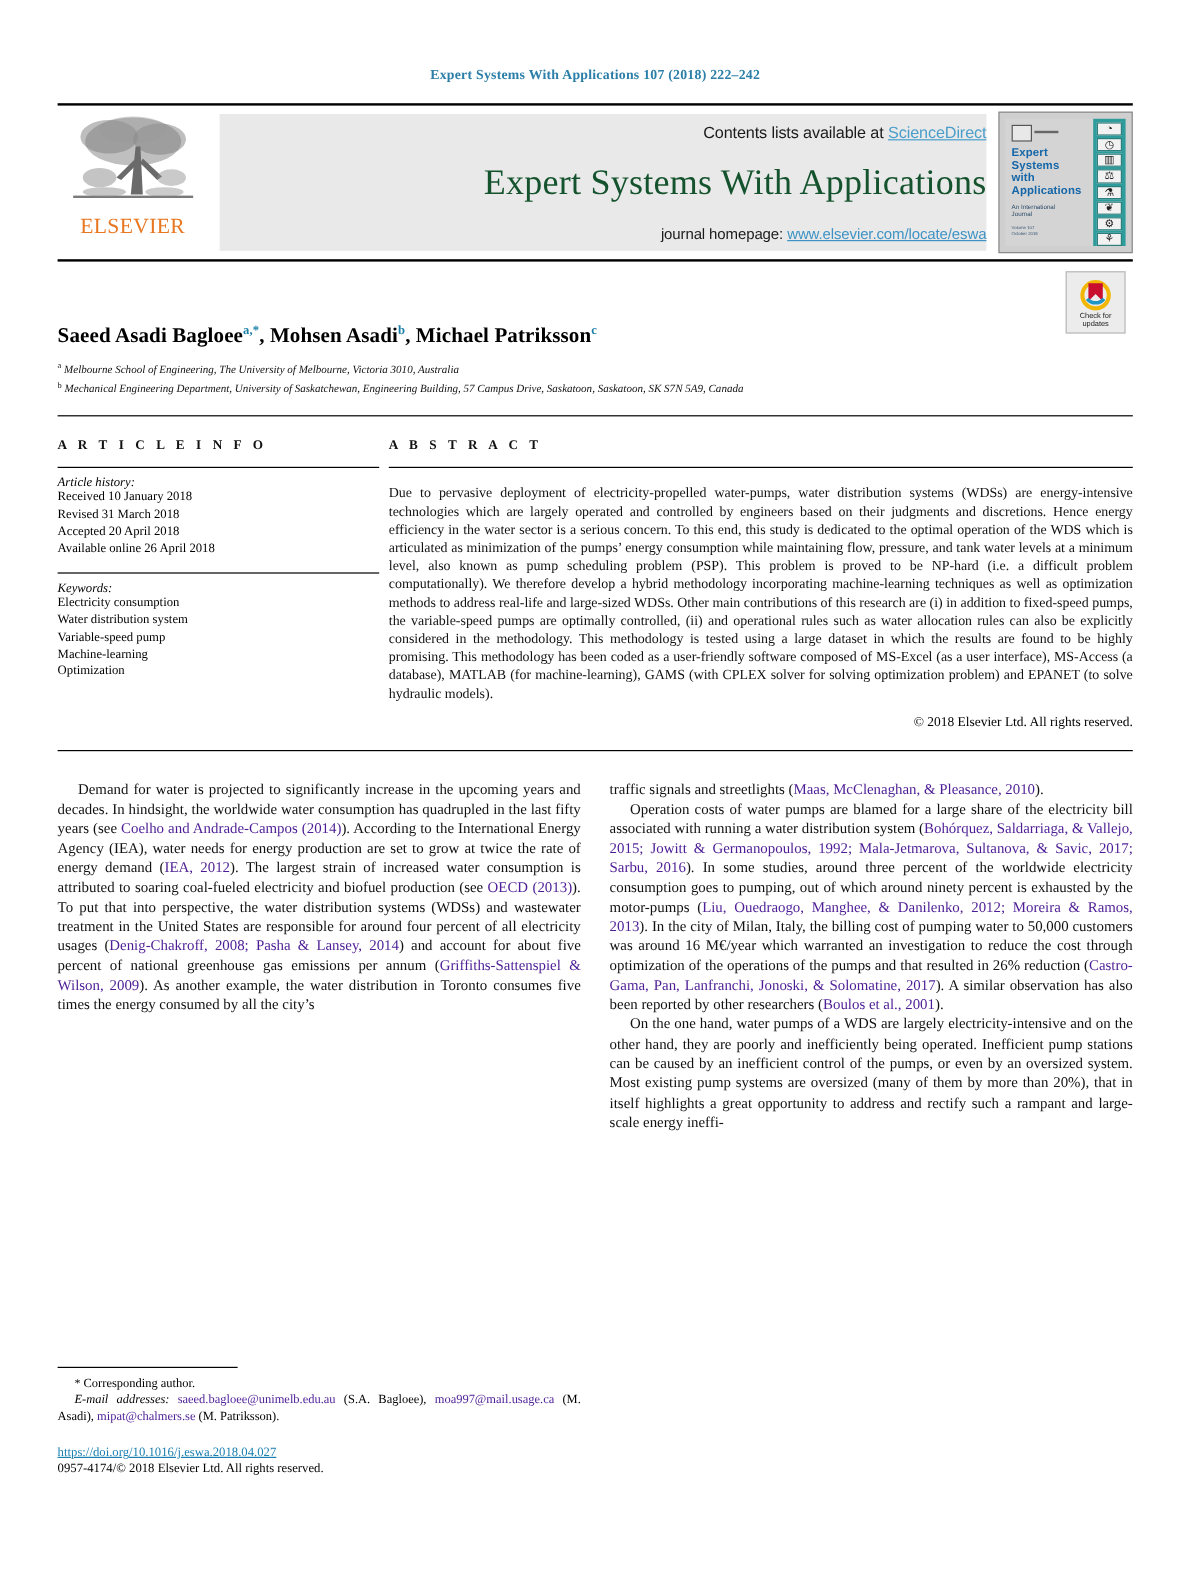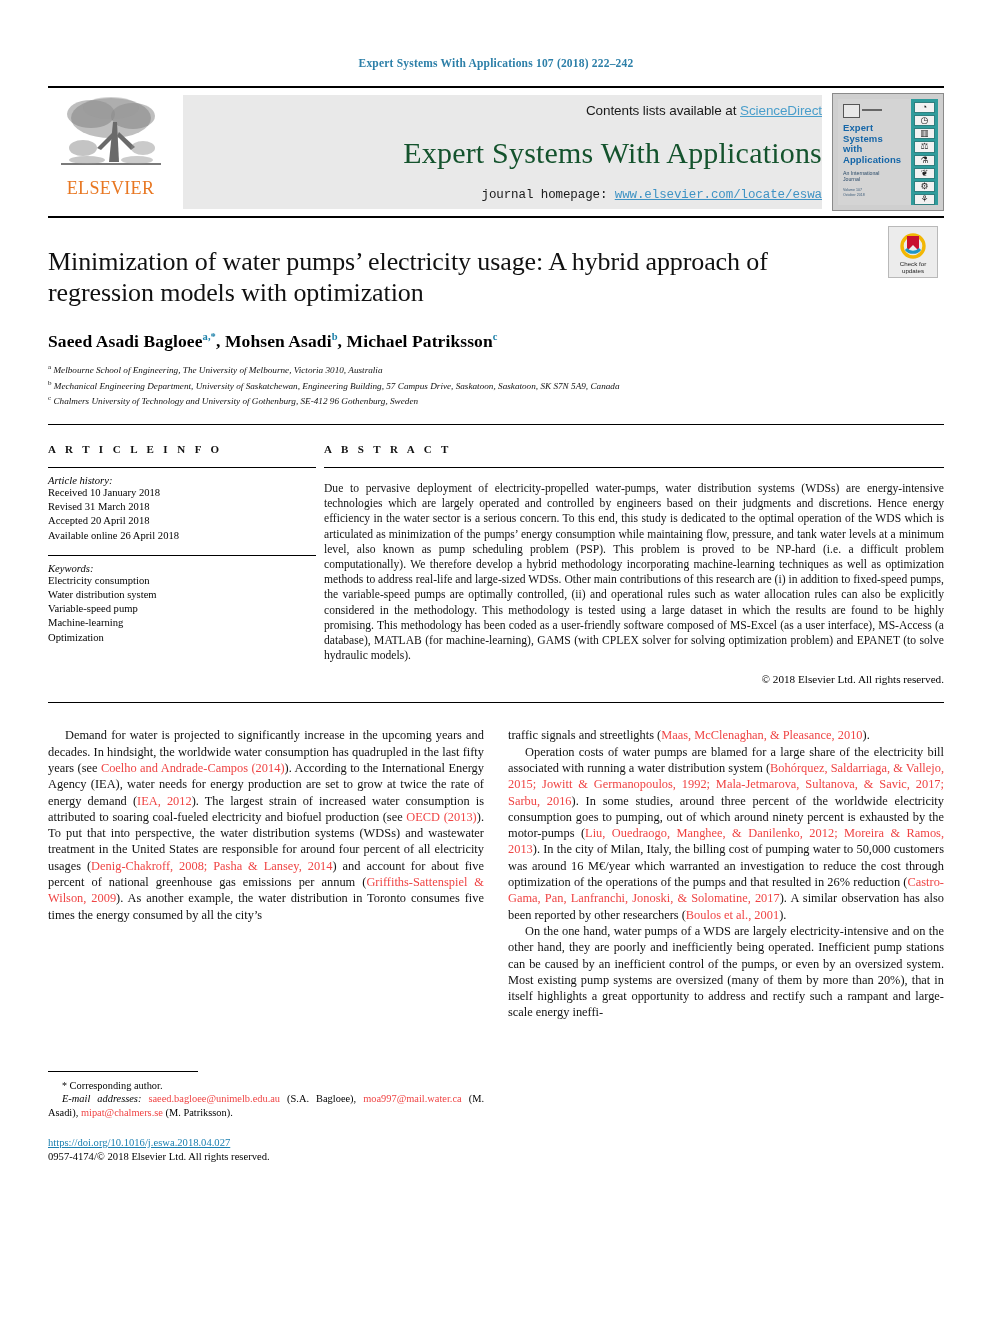--- a/index.html
+++ b/index.html
@@ -81,21 +81,21 @@
     letter-spacing: -0.1px;
   }
   .contents-line .sd-link { color: #4a9ecb; }
   .journal-title {
     font-family: "Liberation Serif", serif;
     font-size: 30px;
     color: #14532d;
     letter-spacing: 0.2px;
   }
   .homepage-line {
-    font-family: Liberation Mono, monospace;
+    font-family: Liberation Sans, sans-serif;
     font-size: 12.5px;
     color: #1a1a1a;
     letter-spacing: -0.1px;
   }
   .homepage-line .hp-link { color: #3f93c4; }
 
   .cover-thumb {
     flex: 0 0 112px;
     width: 112px;
     margin: 5px 0 5px 0;
@@ -280,29 +280,29 @@
     line-height: 16.3px;
     text-align: justify;
     text-indent: 17px;
     margin: 0;
     color: #111;
     hyphens: none;
   }
   .para + .para { margin-top: 0; }
   .para.noindent { text-indent: 0; }
   a.ref, .ref {
-    color: #ef4444;
+    color: #4c1d95;
     text-decoration: none;
   }
 
   
   .footnote-wrap {
     position: absolute;
     left: 48px;
-    top: 1071px;
+    top: 1139px;
     width: 436px;
   }
   .footnote-rule { border-top: 1px solid #000; width: 150px; margin-bottom: 7px; }
   .fn {
     font-family: "Liberation Serif", serif;
     font-size: 10.4px;
     line-height: 13.4px;
     text-align: justify;
   }
   .fn .star { font-size: 10px; }
@@ -384,37 +384,35 @@
           <div class="cover-icon">⚙</div>
           <div class="cover-icon">⚘</div>
         </div>
       </div>
     </div>
   </div>
 
   <div class="title-rule"></div>
 
   <div class="title-area">
-    <h1 class="paper-title">Minimization of water pumps’ electricity usage: A hybrid approach of regression models with optimization</h1>
 
     <div class="check-updates">
       <svg class="cu-mark" viewBox="0 0 26 26">
         <circle cx="13" cy="13" r="11" fill="none" stroke="#f2b705" stroke-width="3.4"></circle>
         <path d="M13 3 L19 3 L19 18 L13 12 L7 18 L7 3 Z" fill="#c8102e"></path>
         <path d="M6 16 A9 9 0 0 0 20 16" fill="none" stroke="#2196c4" stroke-width="3"></path>
       </svg>
       <div class="cu-text">Check for updates</div>
     </div>
 
     <div class="authors">Saeed Asadi Bagloee<sup class="star">a,*</sup>, Mohsen Asadi<sup>b</sup>, Michael Patriksson<sup>c</sup></div>
 
     <div class="affil">
       <div><sup>a</sup> <span>Melbourne School of Engineering, The University of Melbourne, Victoria 3010, Australia</span></div>
       <div><sup>b</sup> <span>Mechanical Engineering Department, University of Saskatchewan, Engineering Building, 57 Campus Drive, Saskatoon, Saskatoon, SK S7N 5A9, Canada</span></div>
-      <div><sup>c</sup> <span>Chalmers University of Technology and University of Gothenburg, SE-412 96 Gothenburg, Sweden</span></div>
     </div>
   </div>
 
   <div class="info-rule"></div>
 
   <div class="info-abstract">
 
     <div class="col-info">
       <div class="section-caps">A R T I C L E   I N F O</div>
       <div class="thin-rule"></div>
@@ -458,21 +456,21 @@
   </div>
 
   <div class="footnote-wrap">
     <div class="footnote-rule"></div>
     <div class="fn fn-indent">
       <span class="star">*</span>
       <span>Corresponding author.</span>
     </div>
     <div class="fn fn-indent">
       <em>E-mail addresses:</em>
-      <span><span class="ref">saeed.bagloee@unimelb.edu.au</span> (S.A. Bagloee), <span class="ref">moa997@mail.water.ca</span> (M. Asadi), <span class="ref">mipat@chalmers.se</span> (M. Patriksson).</span>
+      <span><span class="ref">saeed.bagloee@unimelb.edu.au</span> (S.A. Bagloee), <span class="ref">moa997@mail.usage.ca</span> (M. Asadi), <span class="ref">mipat@chalmers.se</span> (M. Patriksson).</span>
     </div>
     <div class="doi-block">
       <div><a class="doi-link" href="#">https://doi.org/10.1016/j.eswa.2018.04.027</a></div>
       <div>0957-4174/© 2018 Elsevier Ltd. All rights reserved.</div>
     </div>
   </div>
 
 </div>
 
 </body></html>

